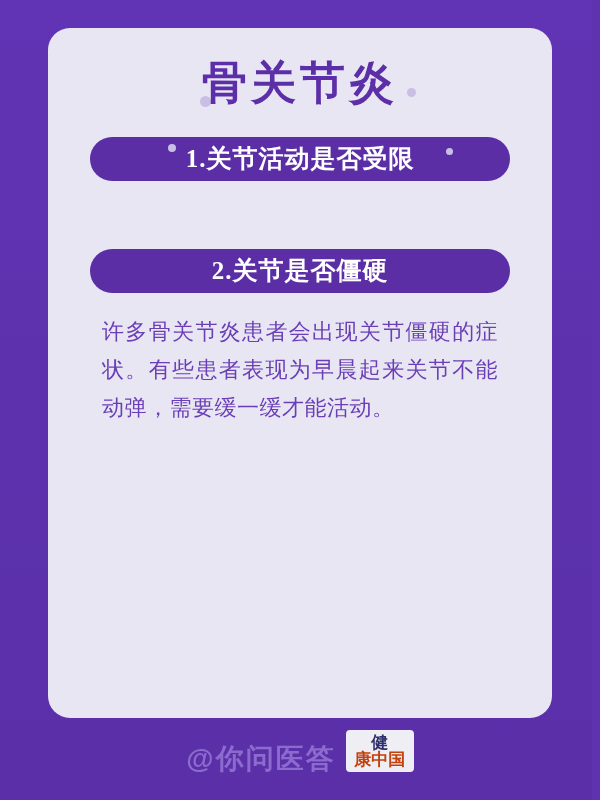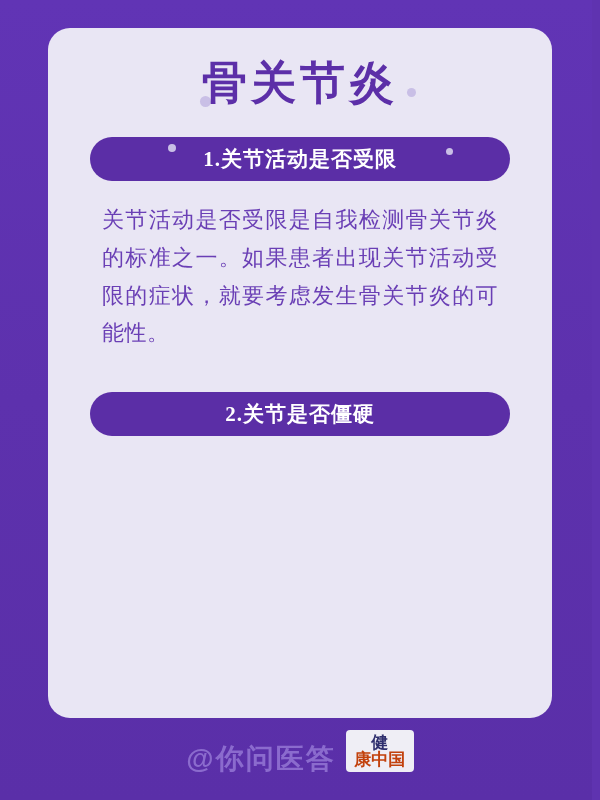--- a/index.html
+++ b/index.html
@@ -63,33 +63,33 @@
   .pill {
     margin: 0 42px;
     background: #5b2ea6;
     color: #ffffff;
     border-radius: 22px;
     height: 44px;
     line-height: 44px;
     text-align: center;
     font-family: "Liberation Serif", "DejaVu Serif", serif;
     font-weight: bold;
-    font-size: 21px;
+    font-size: 25px;
     letter-spacing: 1px;
   }
   .para {
     margin: 20px 54px 0 54px;
     color: #6a3fb5;
     font-size: 22px;
     line-height: 1.72;
     letter-spacing: 0.5px;
     text-align: justify;
     font-family: "Liberation Serif", "DejaVu Serif", serif;
   }
-  .section-2 { margin-top: 40px; }
+  .section-2 { margin-top: 68px; }
 
   .footer {
     position: absolute;
     left: 0;
     bottom: 22px;
     width: 600px;
     display: flex;
     align-items: center;
     justify-content: center;
     gap: 10px;
@@ -144,25 +144,25 @@
     <div class="title-block">
       <span class="dot dot-a"></span>
       <span class="dot dot-b"></span>
       <span class="dot dot-c"></span>
       <span class="dot dot-d"></span>
       <div class="title-line">骨关节炎</div>
     </div>
 
     <div class="section">
       <div class="pill">1.关节活动是否受限</div>
-      <div class="para">关节活动是否受限是自我检测骨关节炎的标准之一。如果患者出现关节活动受限的症状，就要考虑发生骨关节炎的可能性。</div>
     </div>
 
     <div class="section section-2">
       <div class="pill">2.关节是否僵硬</div>
+      <div class="para">许多骨关节炎患者会出现关节僵硬的症状。有些患者表现为早晨起来关节不能动弹，需要缓一缓才能活动。</div>
     </div>
 
   </div>
 
   <div class="footer">
     <div class="watermark">@你问医答</div>
     <div class="logo">
       <div class="logo-inner">
         <span class="logo-top">健</span>
         <span class="logo-bottom">康中国</span>

